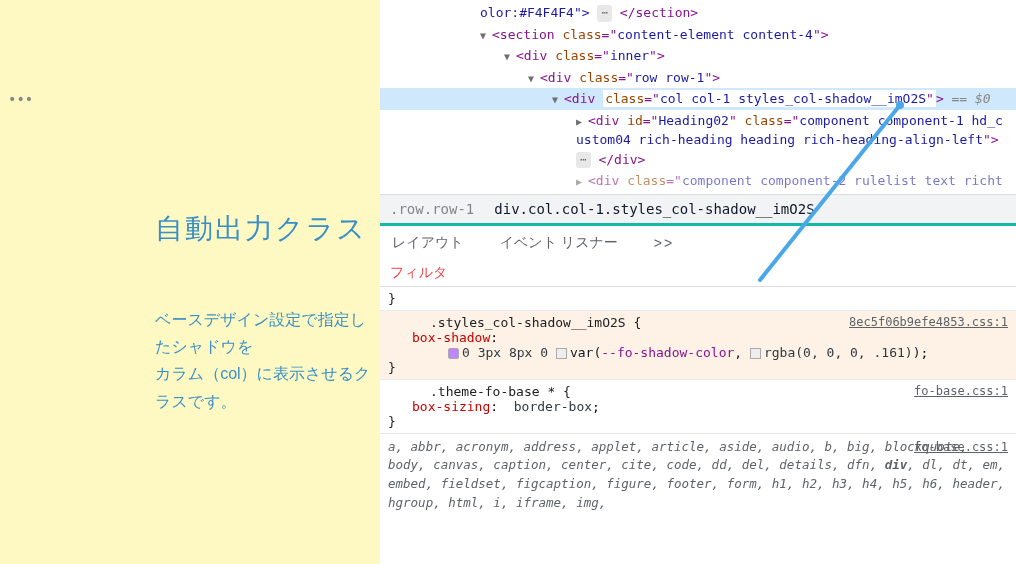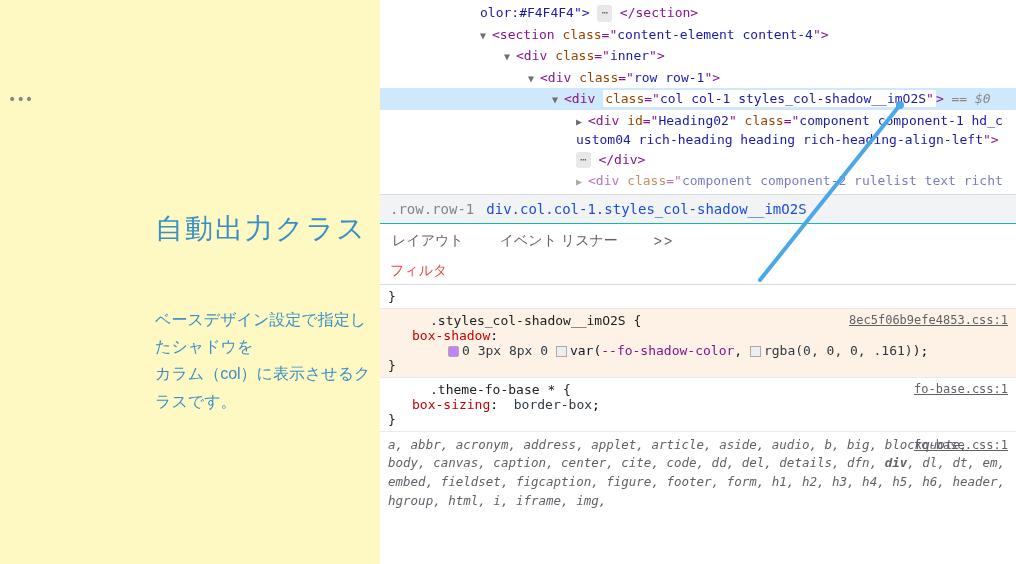--- a/index.html
+++ b/index.html
@@ -91,30 +91,30 @@
 .row-dots {
   position: absolute;
   left: 0;
   color: #888;
   font-size: 14px;
   padding-left: 4px;
 }
 .breadcrumb-bar {
   background: #f1f3f4;
   border-top: 1px solid #dadce0;
-  border-bottom: 1px solid #14b8a6;
+  border-bottom: 3px solid #14b8a6;
   padding: 6px 10px;
   font-size: 14px;
   display: flex;
-  gap: 12px;
+  gap: 20px;
   align-items: center;
   position: relative;
 }
 .breadcrumb-item { color: #80868b; }
-.breadcrumb-selected { color: #1d4ed8; }
+.breadcrumb-selected { color: #0f172a; }
 .tabs-bar {
   padding: 8px 12px;
   font-size: 14px;
   color: #5f6368;
   font-family: -apple-system, "Hiragino Sans", sans-serif;
   display: flex;
   gap: 36px;
   align-items: center;
 }
 .tabs-bar .more { letter-spacing: 2px; }

